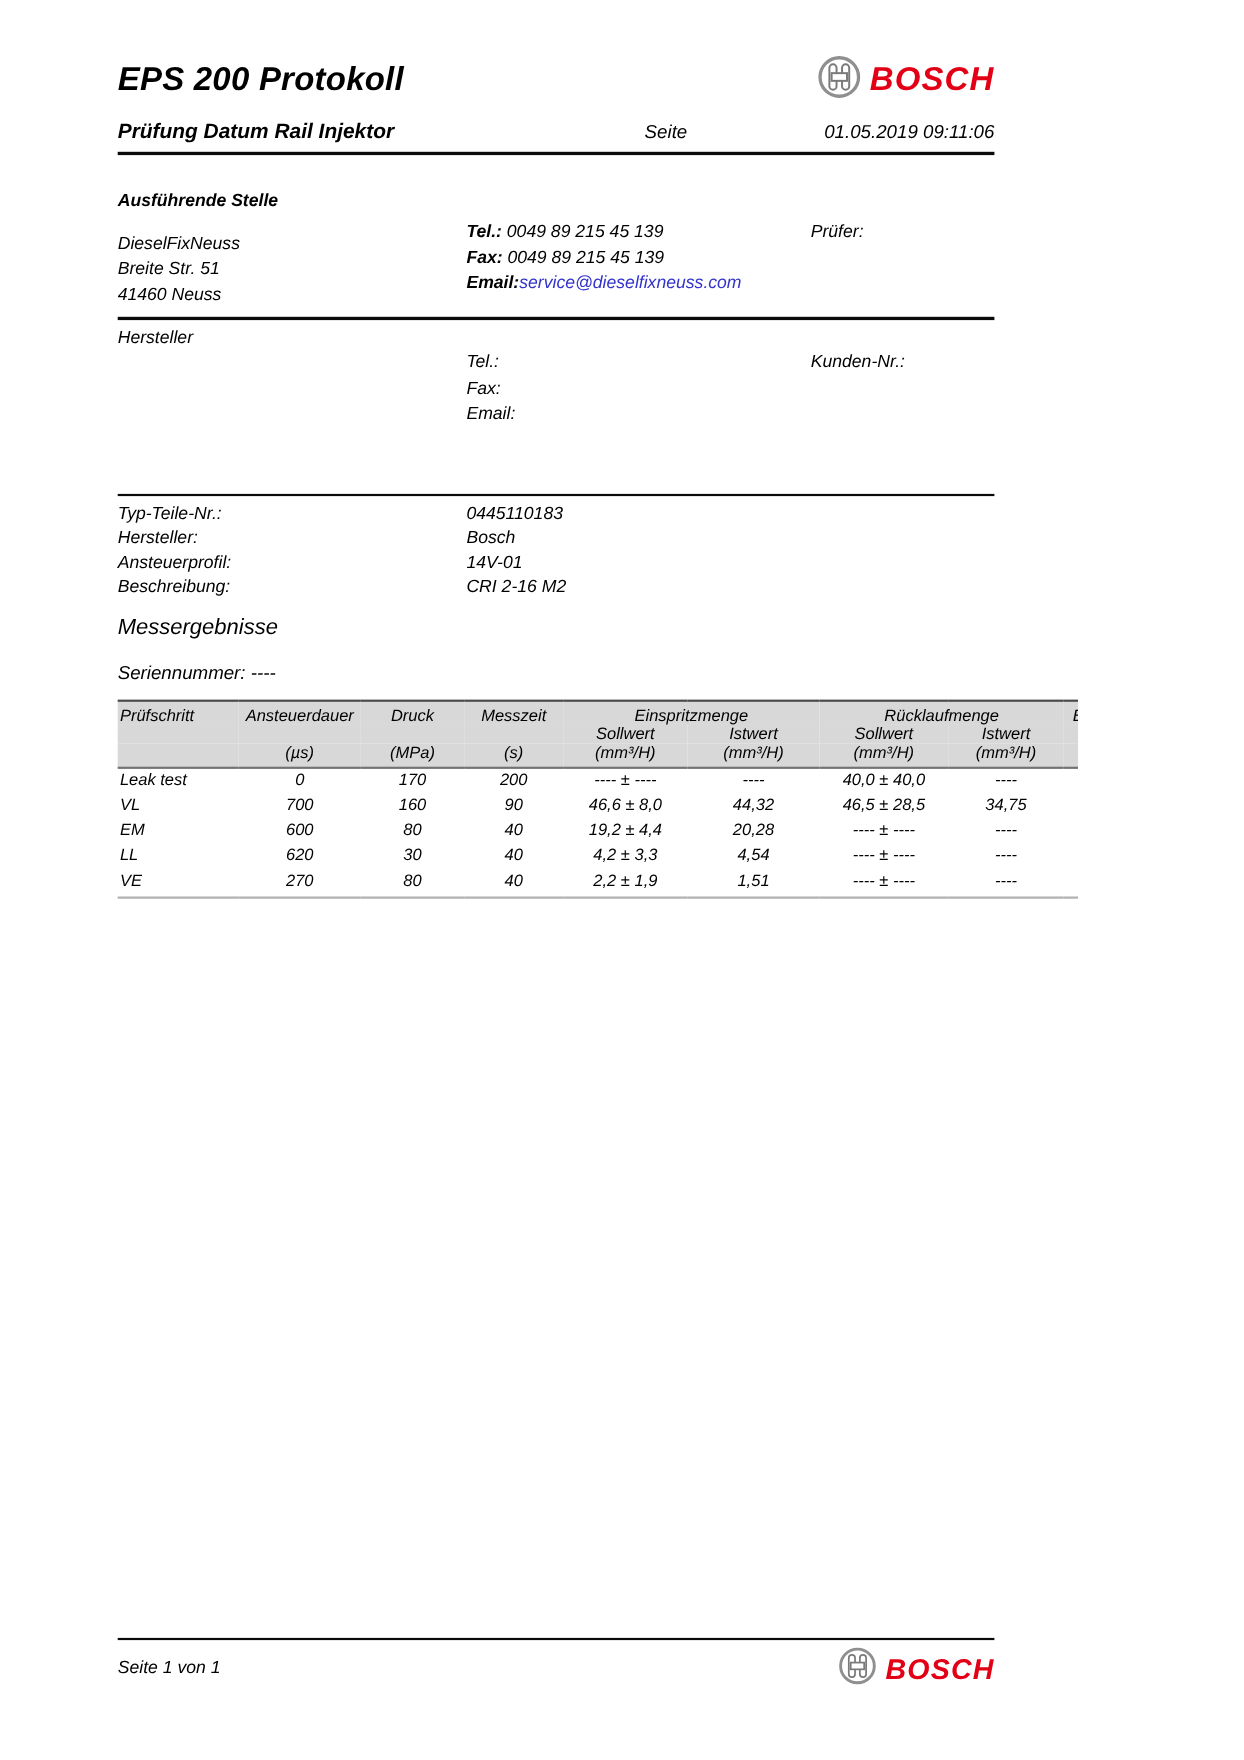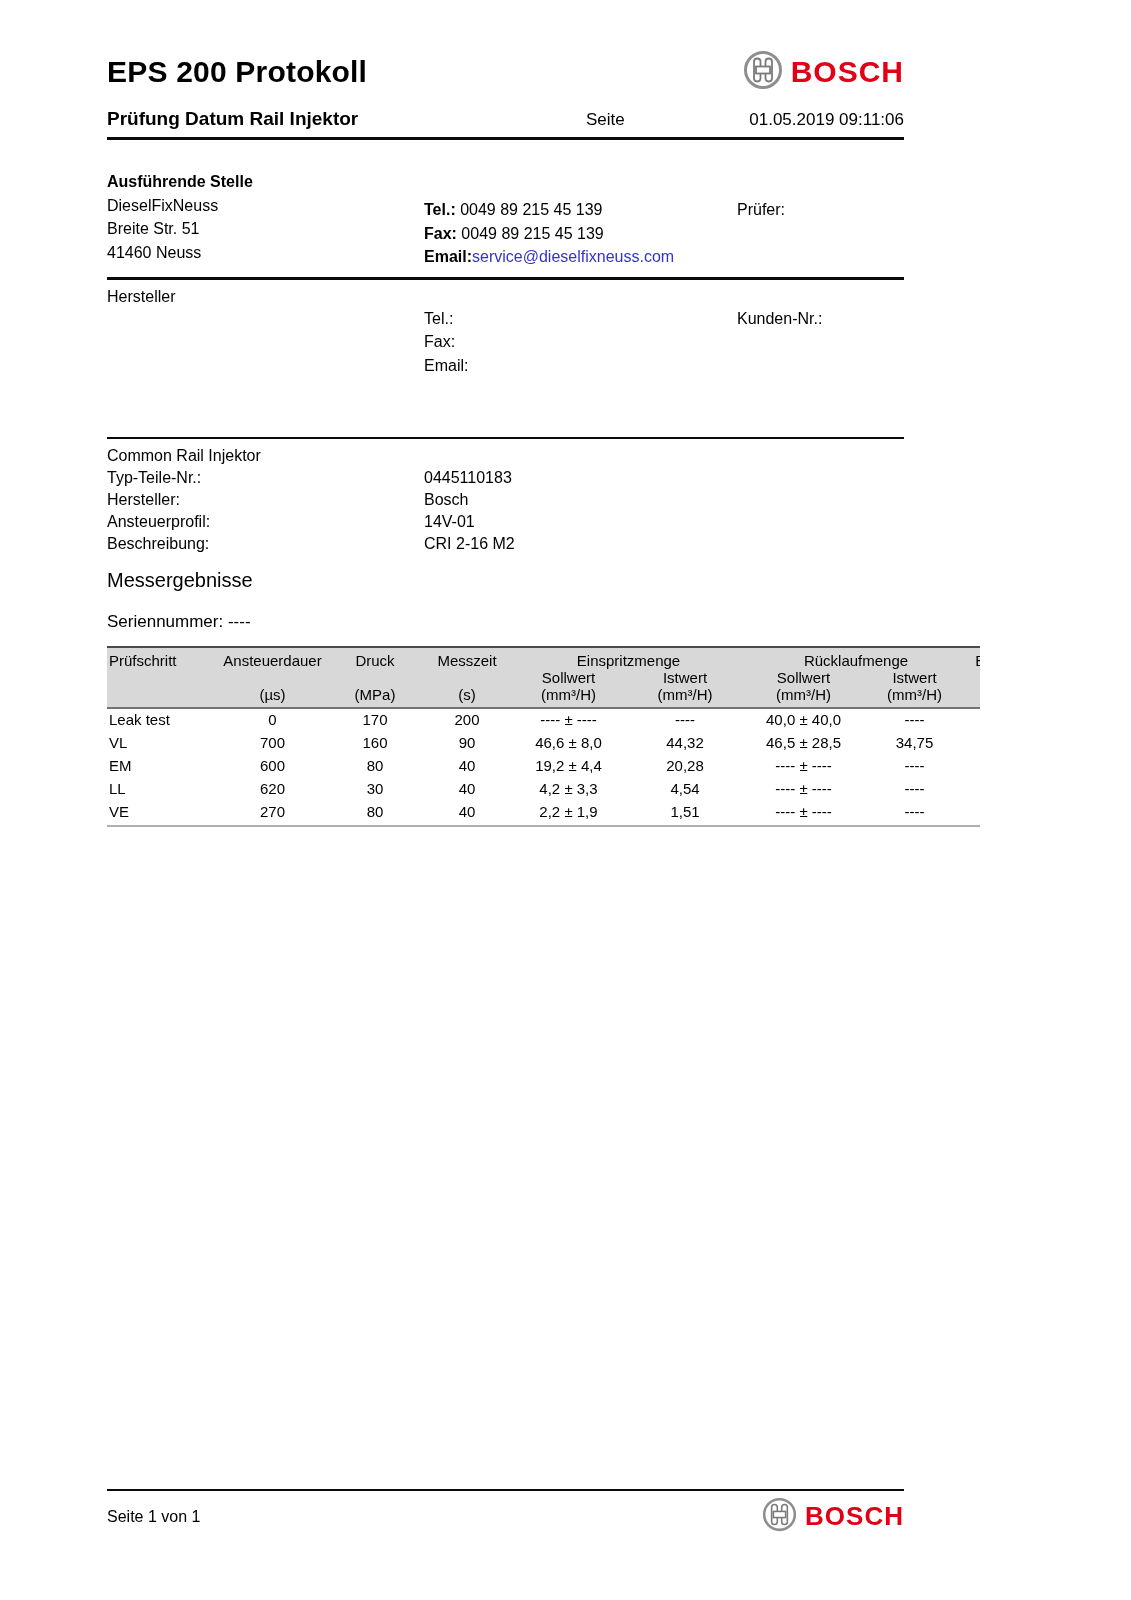--- a/index.html
+++ b/index.html
@@ -5,20 +5,21 @@
   * { margin: 0; padding: 0; box-sizing: border-box; }
   html, body { background: #ffffff; }
   .page {
     position: relative;
     width: 980px;
     height: 1600px;
     background: #ffffff;
     font-family: "Liberation Sans", sans-serif;
     color: #000000;
     overflow: hidden;
+    font-style: italic;
   }
   .content { padding: 0 76px 0 107px; }
 
   
   .title-row {
     margin-top: 50px;
     display: flex;
     justify-content: space-between;
     align-items: center;
   }
@@ -49,21 +50,21 @@
 
   
   .sec-grid {
     display: grid;
     grid-template-columns: 317px 313px 1fr;
     font-size: 16px;
     line-height: 23.5px;
   }
   .sec1 { padding-top: 30px; padding-bottom: 8px; }
   .sec2 { padding-top: 5px; padding-bottom: 60px; }
-  .sec-heading { font-weight: bold; margin-bottom: 0; }
+  .sec-heading { font-weight: bold; margin-bottom: 15px; }
   .sec-heading-plain { margin-bottom: 5px; }
   .pt-line { padding-top: 28px; }
   .pt-line2 { padding-top: 22px; }
   .b { font-weight: bold; }
   .email-link { color: #3333cc; text-decoration: none; }
 
   
   .inj-block { padding-top: 6px; font-size: 16px; line-height: 22px; }
   .inj-grid { display: grid; grid-template-columns: 317px 1fr; }
   .results-heading { margin-top: 14px; font-size: 20px; }
@@ -175,21 +176,20 @@
         <div>Email:</div>
       </div>
       <div class="pt-line2">
         <div>Kunden-Nr.:</div>
       </div>
     </div>
 
     <div class="rule rule-3"></div>
 
     <div class="inj-block">
-      <div>Common Rail Injektor</div>
       <div class="inj-grid">
         <div>Typ-Teile-Nr.:</div>
         <div>0445110183</div>
       </div>
       <div class="inj-grid">
         <div>Hersteller:</div>
         <div>Bosch</div>
       </div>
       <div class="inj-grid">
         <div>Ansteuerprofil:</div>

